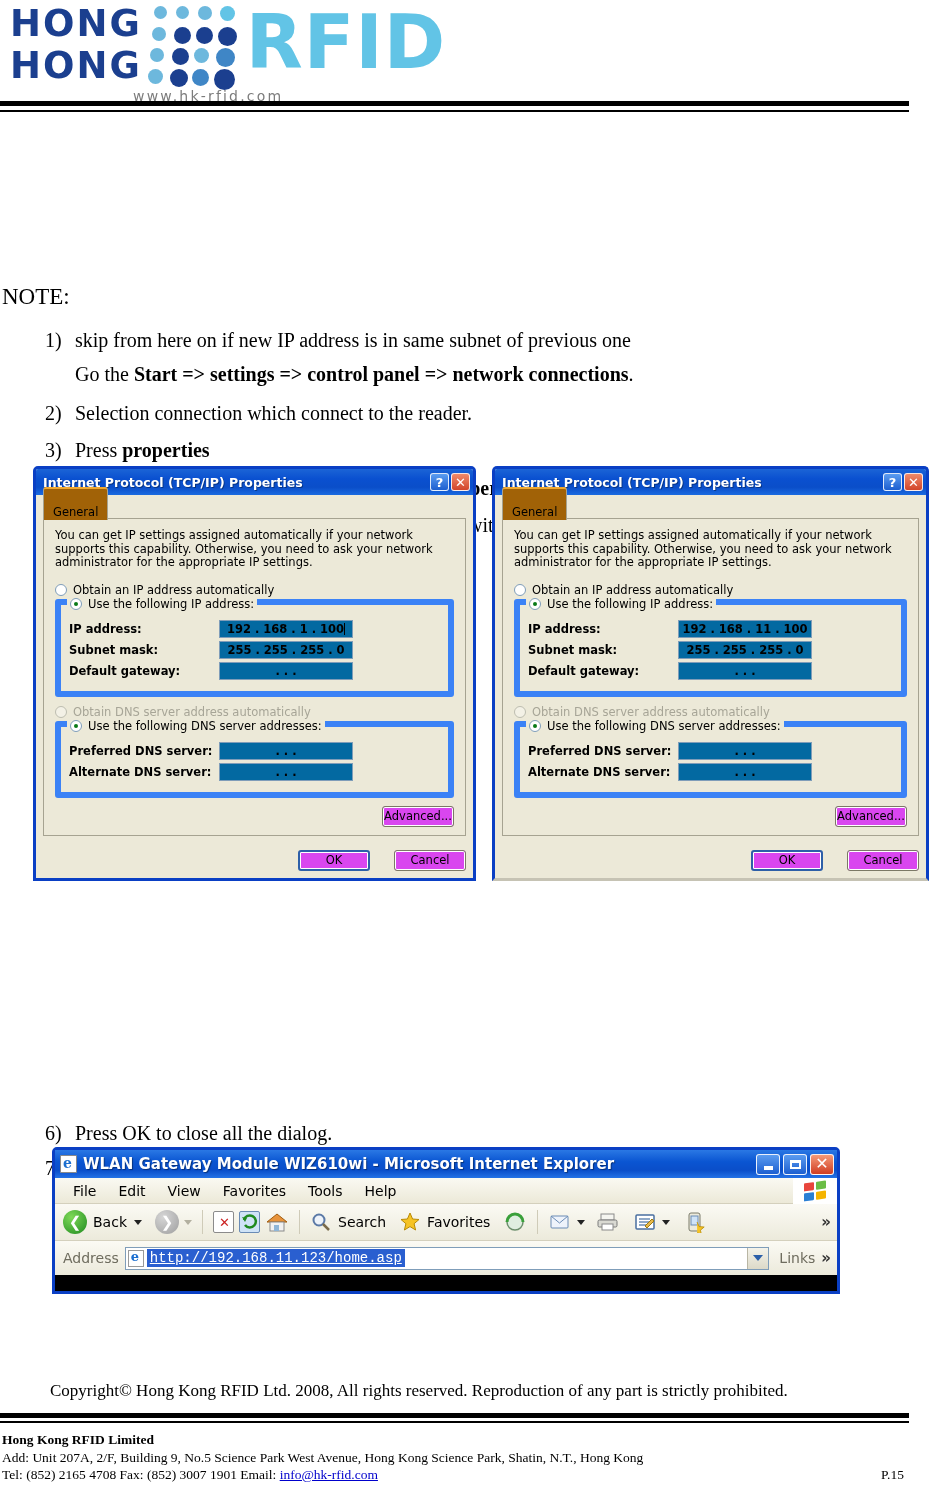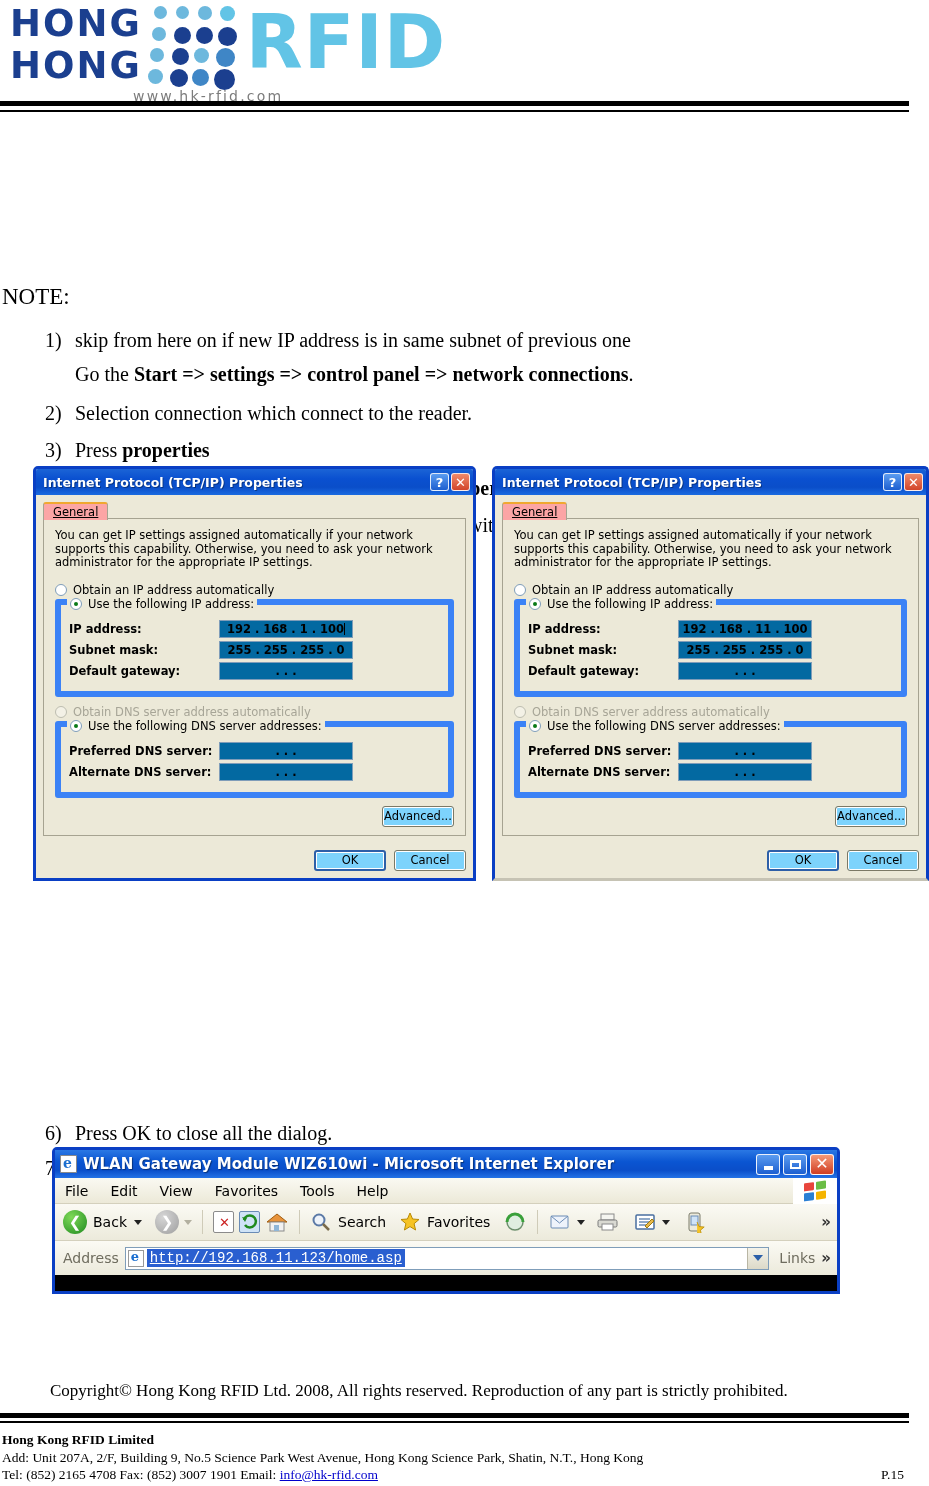--- a/index.html
+++ b/index.html
@@ -79,25 +79,25 @@
     display:flex; align-items:center; justify-content:center;
     font-size:13px; font-weight:bold; color:#fff;
     border:1px solid rgba(255,255,255,.85);
   }
   .tb-help { background:linear-gradient(to bottom,#5b9cf0,#1d5fd0); }
   .tb-close { background:linear-gradient(to bottom,#f08a6a,#d2452a); }
 
   .xp-body { padding:6px 7px 7px 7px; }
   .tabstrip { display:flex; height:18px; align-items:flex-end; }
   .tab-active {
-    background:#fca5a5; border:1px solid #a6a391; border-bottom:none;
+    background:#a16207; border:1px solid #a6a391; border-bottom:none;
     border-top:2px solid #f0a830;
     border-radius:3px 3px 0 0;
-    padding:1px 9px 1px 9px; font-size:11.5px; color:#000;
-    position:relative; z-index:2; top:1px;text-decoration:underline;
+    padding:16px 9px 1px 9px; font-size:11.5px; color:#000;
+    position:relative; z-index:2; top:1px;
   }
   .tabpage {
     border:1px solid #a6a391; background:#ece9d8;
     margin-top:-1px; padding:10px 11px 8px 11px; position:relative;
   }
   .helptext { font-size:11.5px; color:#000; line-height:13.5px; margin-bottom:13px; }
   .radio-row { display:flex; align-items:center; font-size:11.5px; margin:1px 0; }
   .radio {
     width:12px; height:12px; border-radius:50%;
     background:#fff; border:1px solid #7f9db9; margin-right:6px;
@@ -124,23 +124,23 @@
     width:134px; height:18px; background:#0369a1; border:1px solid #7f9db9;
     font-size:11.5px; display:flex; align-items:center; justify-content:center;
     letter-spacing:0px; color:#000; position:relative;
     font-family:"DejaVu Sans", sans-serif;
   }
   .ipbox.empty { color:#000; }
   .caret { display:inline-block; width:1px; height:12px; background:#000; vertical-align:middle; }
 
   .btn-row { display:flex; justify-content:flex-end; margin-top:4px; }
   .xp-btn {
-    min-width:72px; height:21px; background:#7dd3fc; border:1px solid #7b7966;
+    min-width:72px; height:21px; background:#d946ef; border:1px solid #7b7966;
     border-radius:3px; font-size:11.5px; display:flex; align-items:center;
-    justify-content:center; margin-left:8px; color:#000;
+    justify-content:center; margin-left:24px; color:#000;
     box-shadow: inset 0 0 0 1px #fff;
   }
   .xp-btn.default { border:2px solid #2d5fa8; }
   .footer-btns { display:flex; justify-content:flex-end; padding:7px 7px 7px 0; }
 
   
   .ie-window {
     position:absolute;
     font-family:"DejaVu Sans", sans-serif;
     border:3px solid #0a3fc4; border-radius:5px 5px 0 0;
@@ -170,21 +170,21 @@
   }
   .ie-min { background:linear-gradient(to bottom,#5b9cf0,#1d5fd0); }
   .ie-max { background:linear-gradient(to bottom,#5b9cf0,#1d5fd0); }
   .ie-cls { background:linear-gradient(to bottom,#f59a78,#d03d22); color:#fff; font-weight:bold; font-size:16px; line-height:16px;}
   .min-glyph { width:9px; height:4px; background:#fff; margin-top:7px; }
   .max-glyph { width:11px; height:9px; border:2px solid #fff; border-top-width:3px; }
 
   .ie-menubar {
     height:26px; display:flex; align-items:center;
     background:linear-gradient(to bottom,#faf9f2,#ece9d8);
-    border-bottom:1px solid #d4d0bd; padding-left:10px;
+    border-bottom:1px solid #d4d0bd; padding-left:18px;
   }
   .ie-menu { font-size:14px; color:#000; margin-right:22px; }
   .ie-flag { margin-left:auto; width:44px; height:26px; background:#fff;
     display:flex; align-items:center; justify-content:center; }
   .flag-sq { display:grid; grid-template-columns:10px 10px; grid-template-rows:8px 8px; gap:1.5px; transform:skewY(-8deg); }
   .flag-sq i { display:block; border-radius:1px; }
 
   .ie-toolbar {
     height:37px; display:flex; align-items:center;
     background:linear-gradient(to bottom,#fbfaf4,#eceadb);

